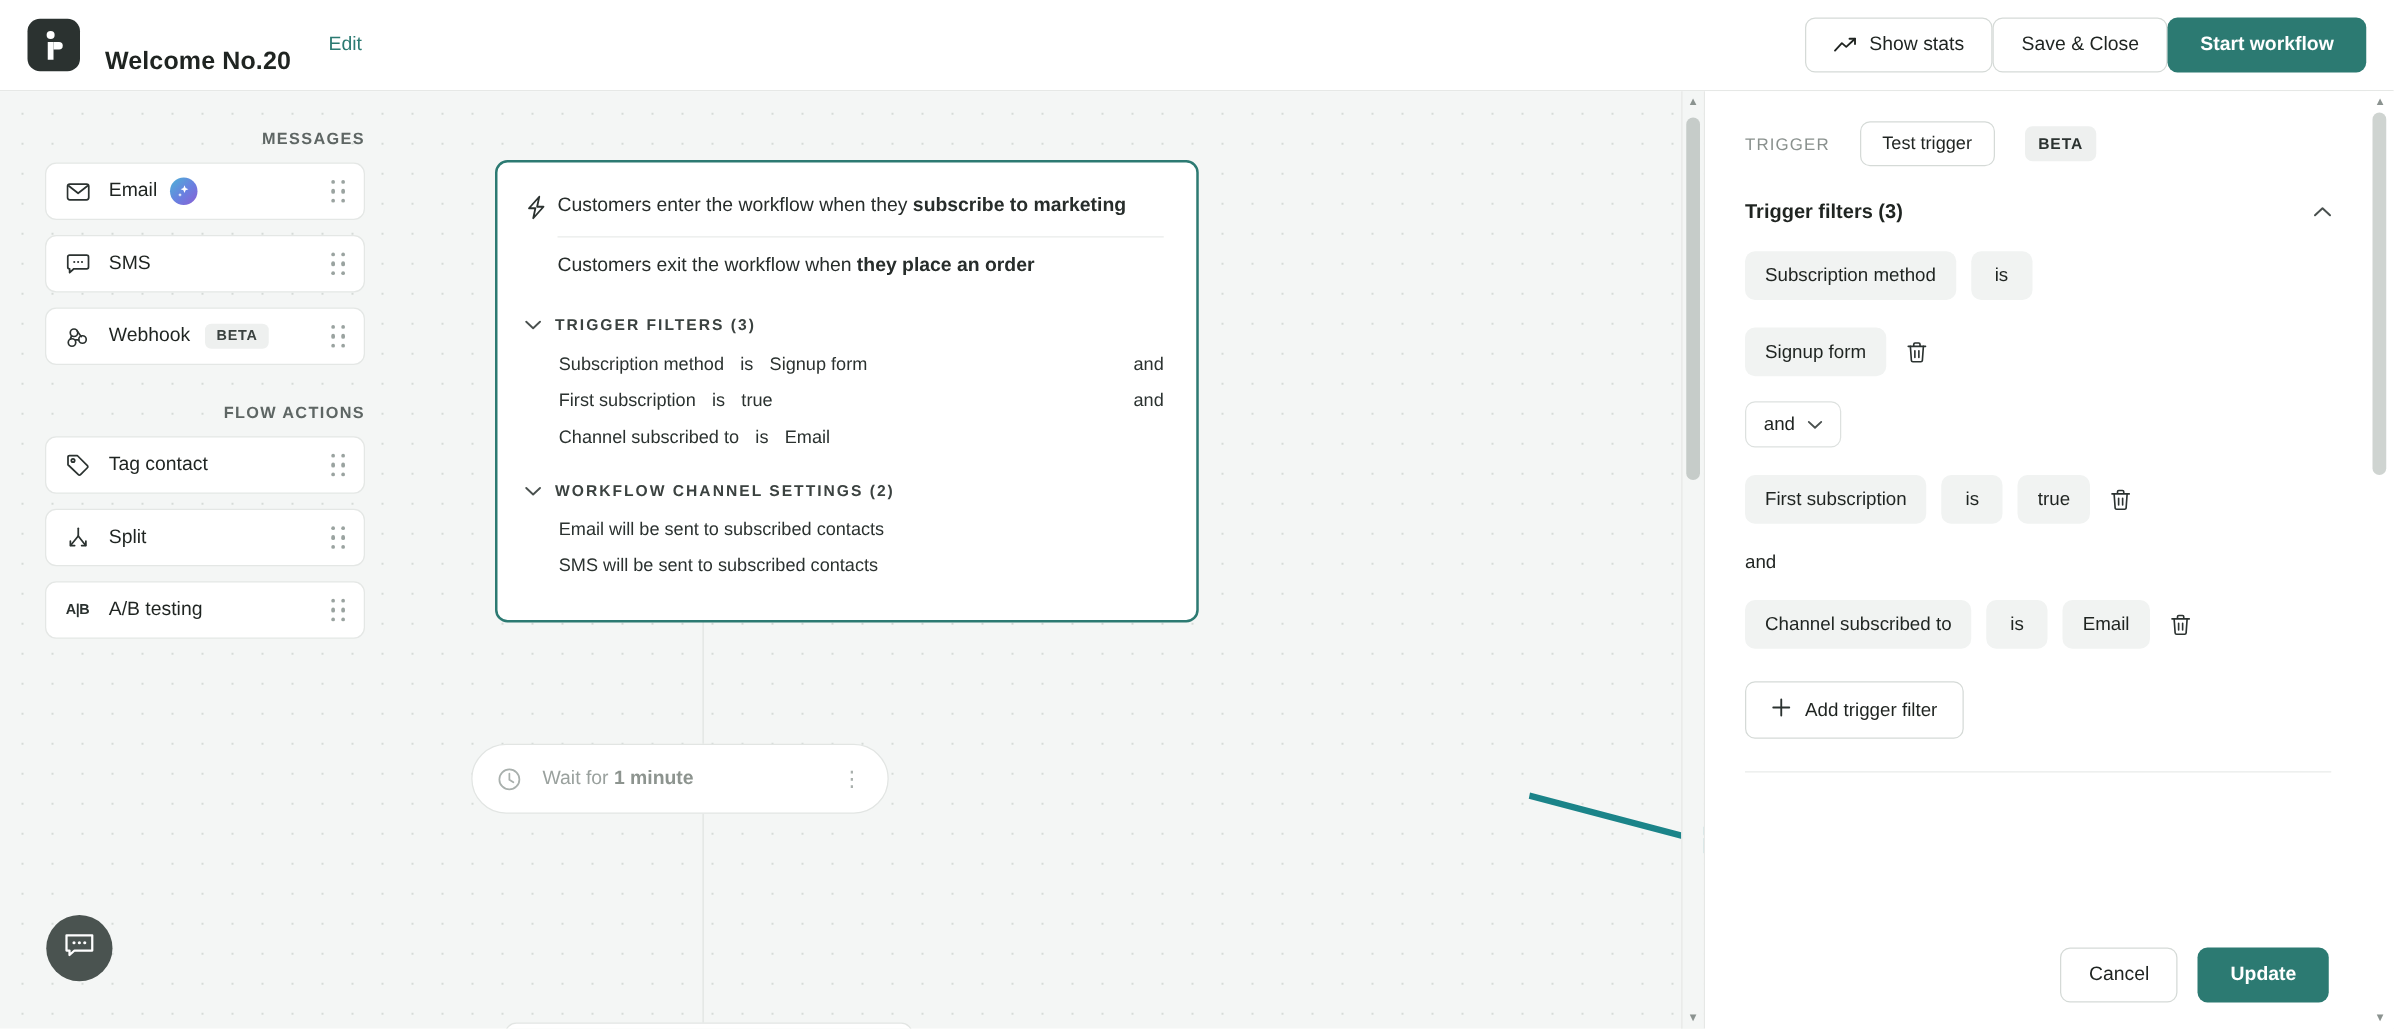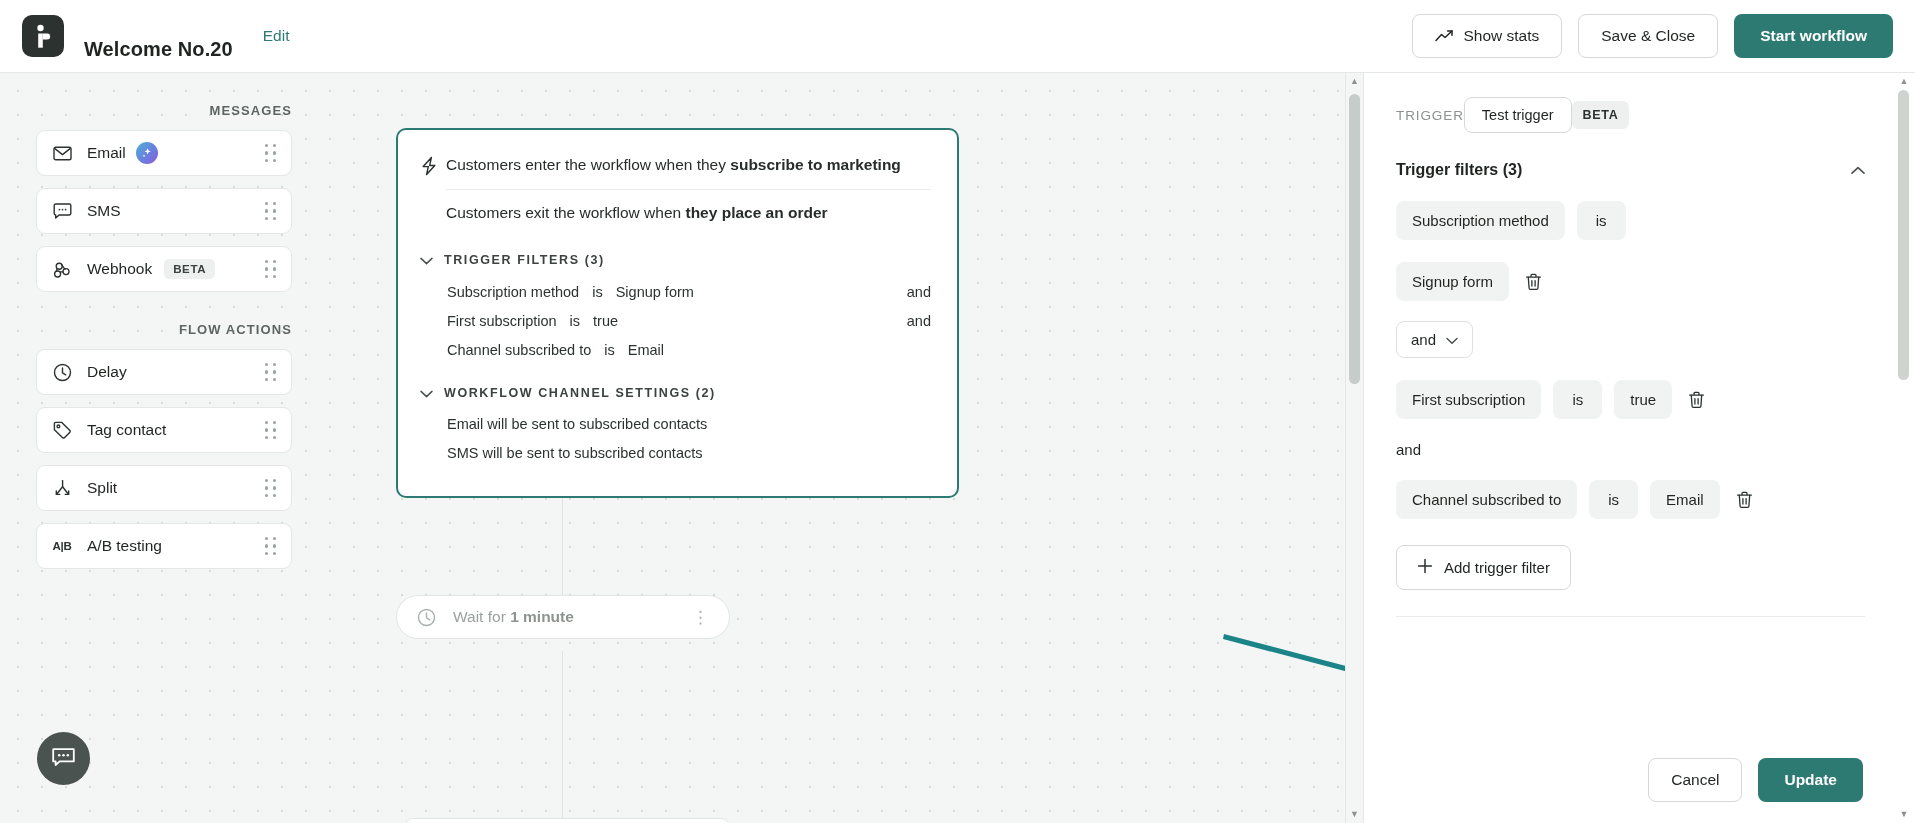--- a/index.html
+++ b/index.html
@@ -23,21 +23,21 @@
   }
   .logo svg { display: block; }
   .wf-title {
     margin-left: 20px; font-size: 20px; font-weight: 700; color: #1f2421;
     letter-spacing: .1px;
     margin-top: 27px;
   }
   .edit-link {
     margin-left: 30px; font-size: 15.5px; color: #2c7a72; cursor: pointer;
   }
-  .topbar-right { margin-left: auto; display: flex; align-items: flex-start; gap: 16px; }
+  .topbar-right { margin-left: auto; display: flex; align-items: flex-start; }
   .btn {
     height: 44px; border-radius: 8px; display: inline-flex; align-items: center;
     justify-content: center; gap: 9px; font-size: 15.5px; cursor: pointer;
     padding: 0 22px; white-space: nowrap;
   }
   .btn-outline { border: 1px solid #d5dad7; background: #fff; color: #1f2421; font-weight: 400; }
   .btn-primary { background: #2c7a72; color: #fff; font-weight: 700; border: none; padding: 0 26px; }
   .stats-icon { display: block; }
 
   
@@ -108,21 +108,21 @@
   .chan-rows { margin-top: 14px; padding-left: 27px; }
   .chan-row { font-size: 14.5px; color: #2b3230; margin-bottom: 13px; }
 
   
   .connector { position: absolute; left: 562px; width: 1px; background: #dfe3e1; }
   .node {
     position: absolute; background: #fff; border: 1px solid #e2e5e3;
     display: flex; align-items: center; padding: 0 20px;
   }
   .node-wait {
-    left: 396px; top: 522px; width: 334px; height: 44px; border-radius: 28px;
+    left: 377px; top: 522px; width: 334px; height: 56px; border-radius: 28px;
   }
   .node-mail {
     left: 404px; top: 745px; width: 326px; height: 78px; border-radius: 9px;
     align-items: flex-start; padding-top: 17px; flex-direction: column;
   }
   .node-icon { width: 22px; flex: none; color: #a9b0ad; display: flex; align-items: center; }
   .node-text { margin-left: 14px; font-size: 15.5px; color: #9aa19e; }
   .node-text b { font-weight: 700; color: #8d948f; }
   .kebab { margin-left: auto; color: #a9b0ad; font-size: 17px; line-height: 1; letter-spacing: 0; cursor: pointer; }
 
@@ -147,21 +147,21 @@
   .sb-thumb {
     position: absolute; left: 3px; width: 11px; border-radius: 6px; background: #c6ccc9; cursor: pointer;
   }
 
   
   .panel {
     position: absolute; top: 73px; left: 1363px; width: 552px; height: 750px;
     background: #fff; border-left: 1px solid #e6e8e6;
   }
   .panel-body { position: absolute; top: 0; left: 0; right: 22px; bottom: 86px; padding: 24px 28px 0 32px; overflow: hidden; }
-  .trig-head { display: flex; align-items: center; gap: 0; }
+  .trig-head { display: flex; align-items: center; gap: 24px; }
   .trig-label { font-size: 13.5px; letter-spacing: .9px; color: #8a918e; font-weight: 400; }
   .test-trigger {
     border: 1px solid #d5dad7; border-radius: 8px; background: #fff;
     font-size: 14.5px; color: #1f2421; padding: 9px 17px; cursor: pointer;
   }
   .beta-chip2 {
     background: #eef0ef; color: #2b3230; font-size: 12.5px; font-weight: 700;
     letter-spacing: .7px; padding: 7px 11px; border-radius: 6px;
   }
   .select-box {
@@ -312,37 +312,20 @@
             <i></i>
             <i></i>
             <i></i>
             <i></i>
             <i></i>
           </span>
       </div>
 
       <div class="palette-head second">FLOW ACTIONS</div>
 
-      <div class="pal-item">
-        <span class="pal-icon">
-          <svg width="19" height="19" viewBox="0 0 19 19" fill="none" stroke="#2b3230" stroke-width="1.4" stroke-linecap="round">
-            <circle cx="9.5" cy="9.5" r="8"></circle>
-            <path d="M9.5 4.9V9.8l3.2 2"></path>
-          </svg>
-        </span>
-        <span class="pal-label">Delay</span>
-        <span class="grip">
-            <i></i>
-            <i></i>
-            <i></i>
-            <i></i>
-            <i></i>
-            <i></i>
-          </span>
-      </div>
 
       <div class="pal-item">
         <span class="pal-icon">
           <svg width="19" height="19" viewBox="0 0 19 19" fill="none" stroke="#2b3230" stroke-width="1.4" stroke-linejoin="round">
             <path d="M1.4 8.8V2.6a1.2 1.2 0 0 1 1.2-1.2h6.2l8.1 8.1a1.2 1.2 0 0 1 0 1.7l-5.5 5.5a1.2 1.2 0 0 1-1.7 0z"></path>
             <circle cx="5.4" cy="5.4" r="1.35"></circle>
           </svg>
         </span>
         <span class="pal-label">Tag contact</span>
         <span class="grip">

